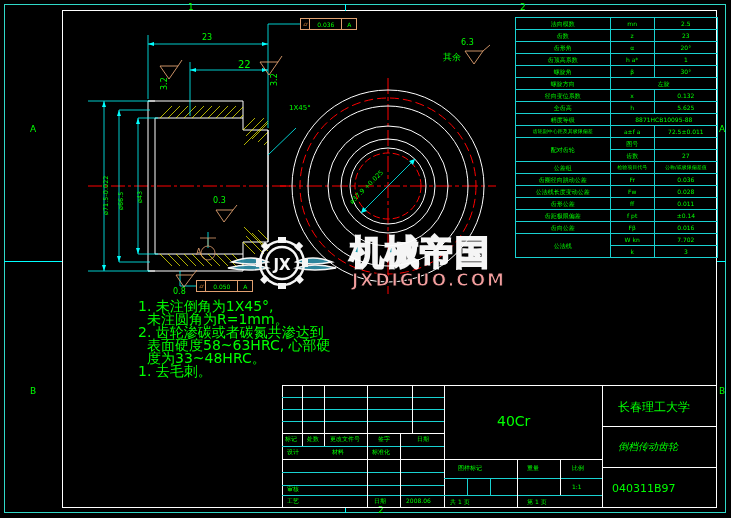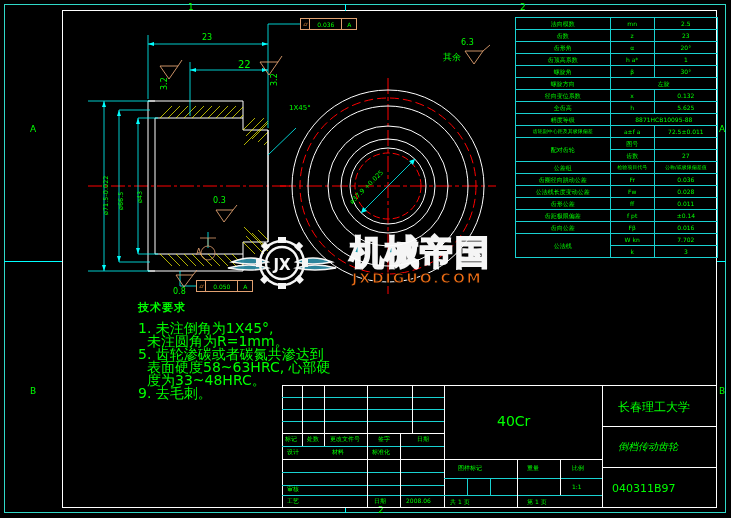--- a/index.html
+++ b/index.html
@@ -52,21 +52,21 @@
 
   
   .vtxt{position:absolute;color:#00ff00;font-size:6.5px;white-space:nowrap;
     transform-origin:0 0;transform:rotate(-90deg);}
   .dtxt{position:absolute;color:#00ff00;font-size:6.5px;white-space:nowrap;}
 
   
   #wm{position:absolute;left:222px;top:228px;width:285px;height:70px;opacity:.96;pointer-events:none;}
   #wmtext{position:absolute;left:128px;top:2px;font-size:34px;font-weight:bold;color:#1a9fb5;
     -webkit-text-stroke:2px #ffffff;letter-spacing:1px;font-family:"DejaVu Sans",sans-serif;}
-  #wmurl{position:absolute;left:130px;top:42px;font-size:14px;font-weight:bold;color:#f97316;
+  #wmurl{position:absolute;left:130px;top:42px;font-size:17px;font-weight:bold;color:#fca5a5;
     letter-spacing:2px;font-family:"DejaVu Sans",sans-serif;-webkit-text-stroke:1px #000;}
   #wmlogo{position:absolute;left:0px;top:4px;width:120px;height:62px;}
 
   svg{overflow:visible;}
 </style>
 </head>
 <body>
 
 <div id="stage">
 
@@ -374,27 +374,26 @@
           <td class="val">7.702</td>
         </tr>
       <tr>
           <td class="sym">k</td>
           <td class="val">3</td>
         </tr>
     </tbody>
   </table>
 
   <div id="tech">
-    <div class="hd">技术要求</div>
     <div class="li">1. 未注倒角为1X45°,</div>
     <div class="li ind">未注圆角为R=1mm。</div>
-    <div class="li">5. 齿轮渗碳或者碳氮共渗达到</div>
+    <div class="li">2. 齿轮渗碳或者碳氮共渗达到</div>
     <div class="li ind">表面硬度58~63HRC, 心部硬</div>
     <div class="li ind">度为33~48HRC。</div>
-    <div class="li">9. 去毛刺。</div>
+    <div class="li">1. 去毛刺。</div>
   </div>
 
   <div id="tb">
 
     <div class="tbl-linew" style="left:0;top:0;width:435px;height:1px;"></div>
     <div class="tbl-linew" style="left:0;top:0;width:1px;height:123px;"></div>
     <div class="tbl-linew" style="left:0;top:122px;width:435px;height:1px;"></div>
     <div class="tbl-linew" style="left:434px;top:0;width:1px;height:123px;"></div>
 
     <div class="tbl-line" style="left:0;top:12px;width:162px;height:1px;"></div>

